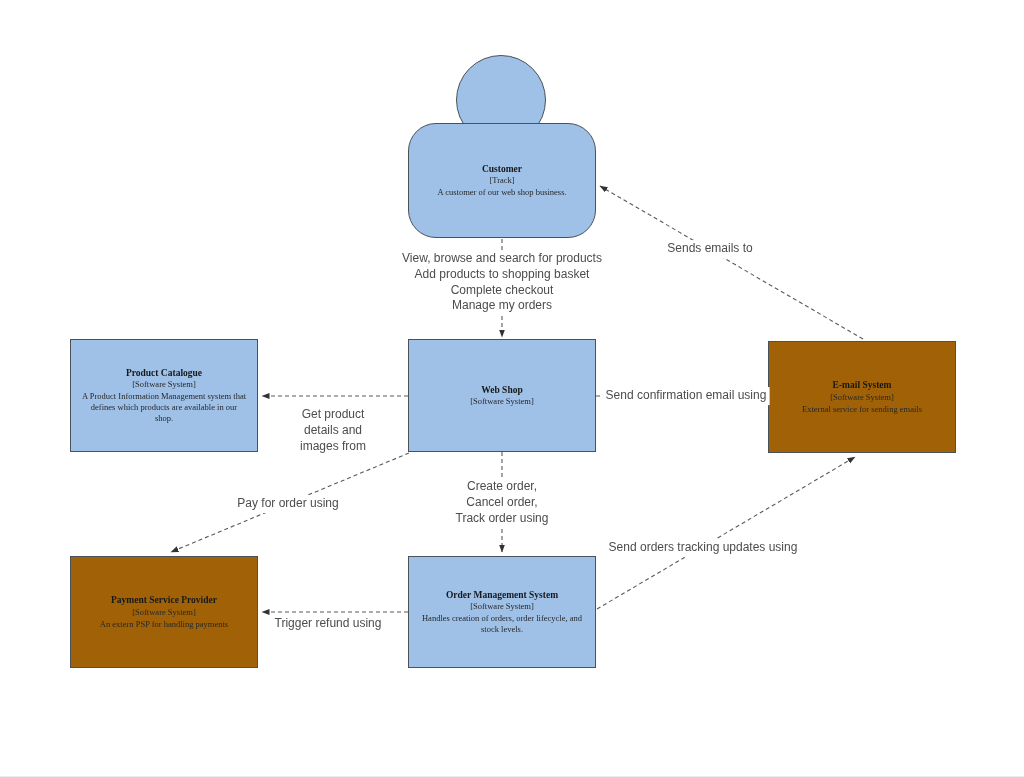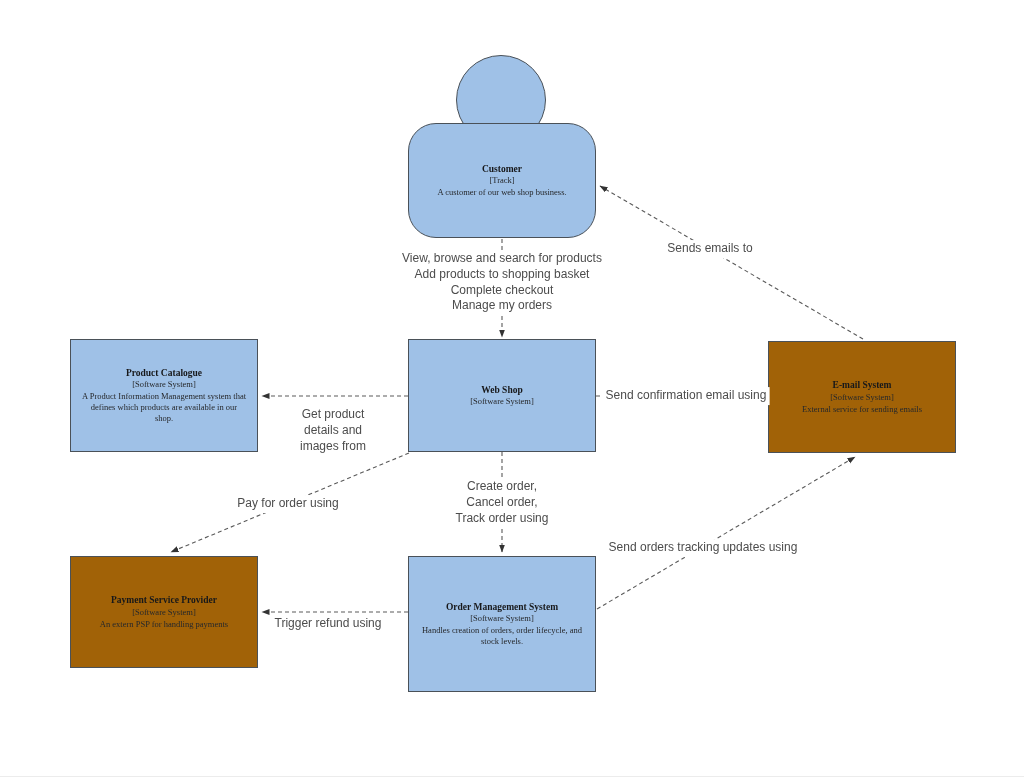--- a/index.html
+++ b/index.html
@@ -111,21 +111,21 @@
     <div class="meta">[Software System]</div>
     <div class="desc">External service for sending emails</div>
   </div>
 
   <div class="node gray" style="left:70px; top:556px; width:188px; height:112px;justify-content:center;">
     <div class="title">Payment Service Provider</div>
     <div class="meta">[Software System]</div>
     <div class="desc">An extern PSP for handling payments</div>
   </div>
 
-  <div class="node blue" style="left:408px; top:556px; width:188px; height:136px;">
+  <div class="node blue" style="left:408px; top:556px; width:188px; height:112px;">
     <div class="title">Order Management System</div>
     <div class="meta">[Software System]</div>
     <div class="desc">Handles creation of orders, order lifecycle, and stock levels.</div>
   </div>
 
   <div class="edge-label" style="left:502px; top:283px;">
     <div>View, browse and search for products</div>
     <div>Add products to shopping basket</div>
     <div>Complete checkout</div>
     <div>Manage my orders</div>

